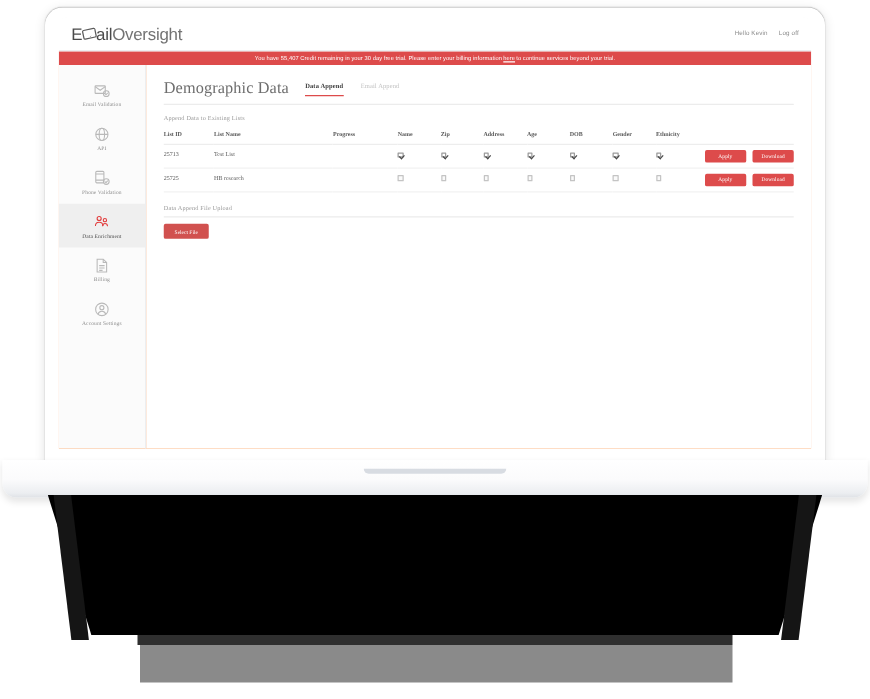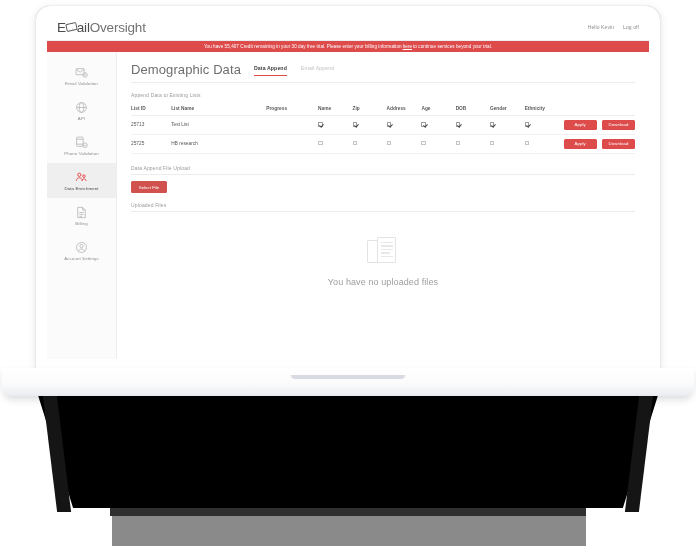--- a/index.html
+++ b/index.html
@@ -168,20 +168,21 @@
   .alert a {
     color: #ffffff;
     text-decoration: underline;
     margin: 0 1px;
   }
 
   .body-area {
     display: flex;
     height: 307px;
     background: #f97316;
+    font-family: Liberation Serif, serif;
   }
 
   
   .sidebar {
     width: 70px;
     background: #fbfbfb;
     border-right: 1px solid #eceef0;
     padding-top: 6px;
     flex: 0 0 70px;
   }
@@ -518,38 +519,20 @@
             </tr>
           </tbody>
         </table>
 
         <div class="upload-zone">
           <div class="section-title" style="margin-bottom:3px">Data Append File Upload</div>
           <div class="hr-soft"></div>
           <div class="select-btn">Select File</div>
         </div>
 
-        <div style="margin-top:9px">
-          <div class="section-title" style="margin-bottom:3px">Uploaded Files</div>
-          <div class="hr-soft"></div>
-
-          <div class="empty-state">
-            <div class="doc-icon">
-              <div class="sheet back"></div>
-              <div class="sheet front">
-                <div class="line" style="left:3px;  top:4px;  width:12px;"></div>
-                <div class="line" style="left:3px;  top:7.5px;width:12px;"></div>
-                <div class="line" style="left:3px;  top:11px; width:12px;"></div>
-                <div class="line" style="left:3px;  top:14.5px;width:9px;"></div>
-                <div class="line" style="left:3px;  top:18px; width:12px;"></div>
-              </div>
-            </div>
-            <div class="empty-text">You have no uploaded files</div>
-          </div>
-        </div>
 
       </div>
     </div>
   </div>
 
   <div class="laptop-base"></div>
   <div class="laptop-notch"></div>
 
   <div class="refl-body"></div>
   <div class="refl-edge-l"></div>

